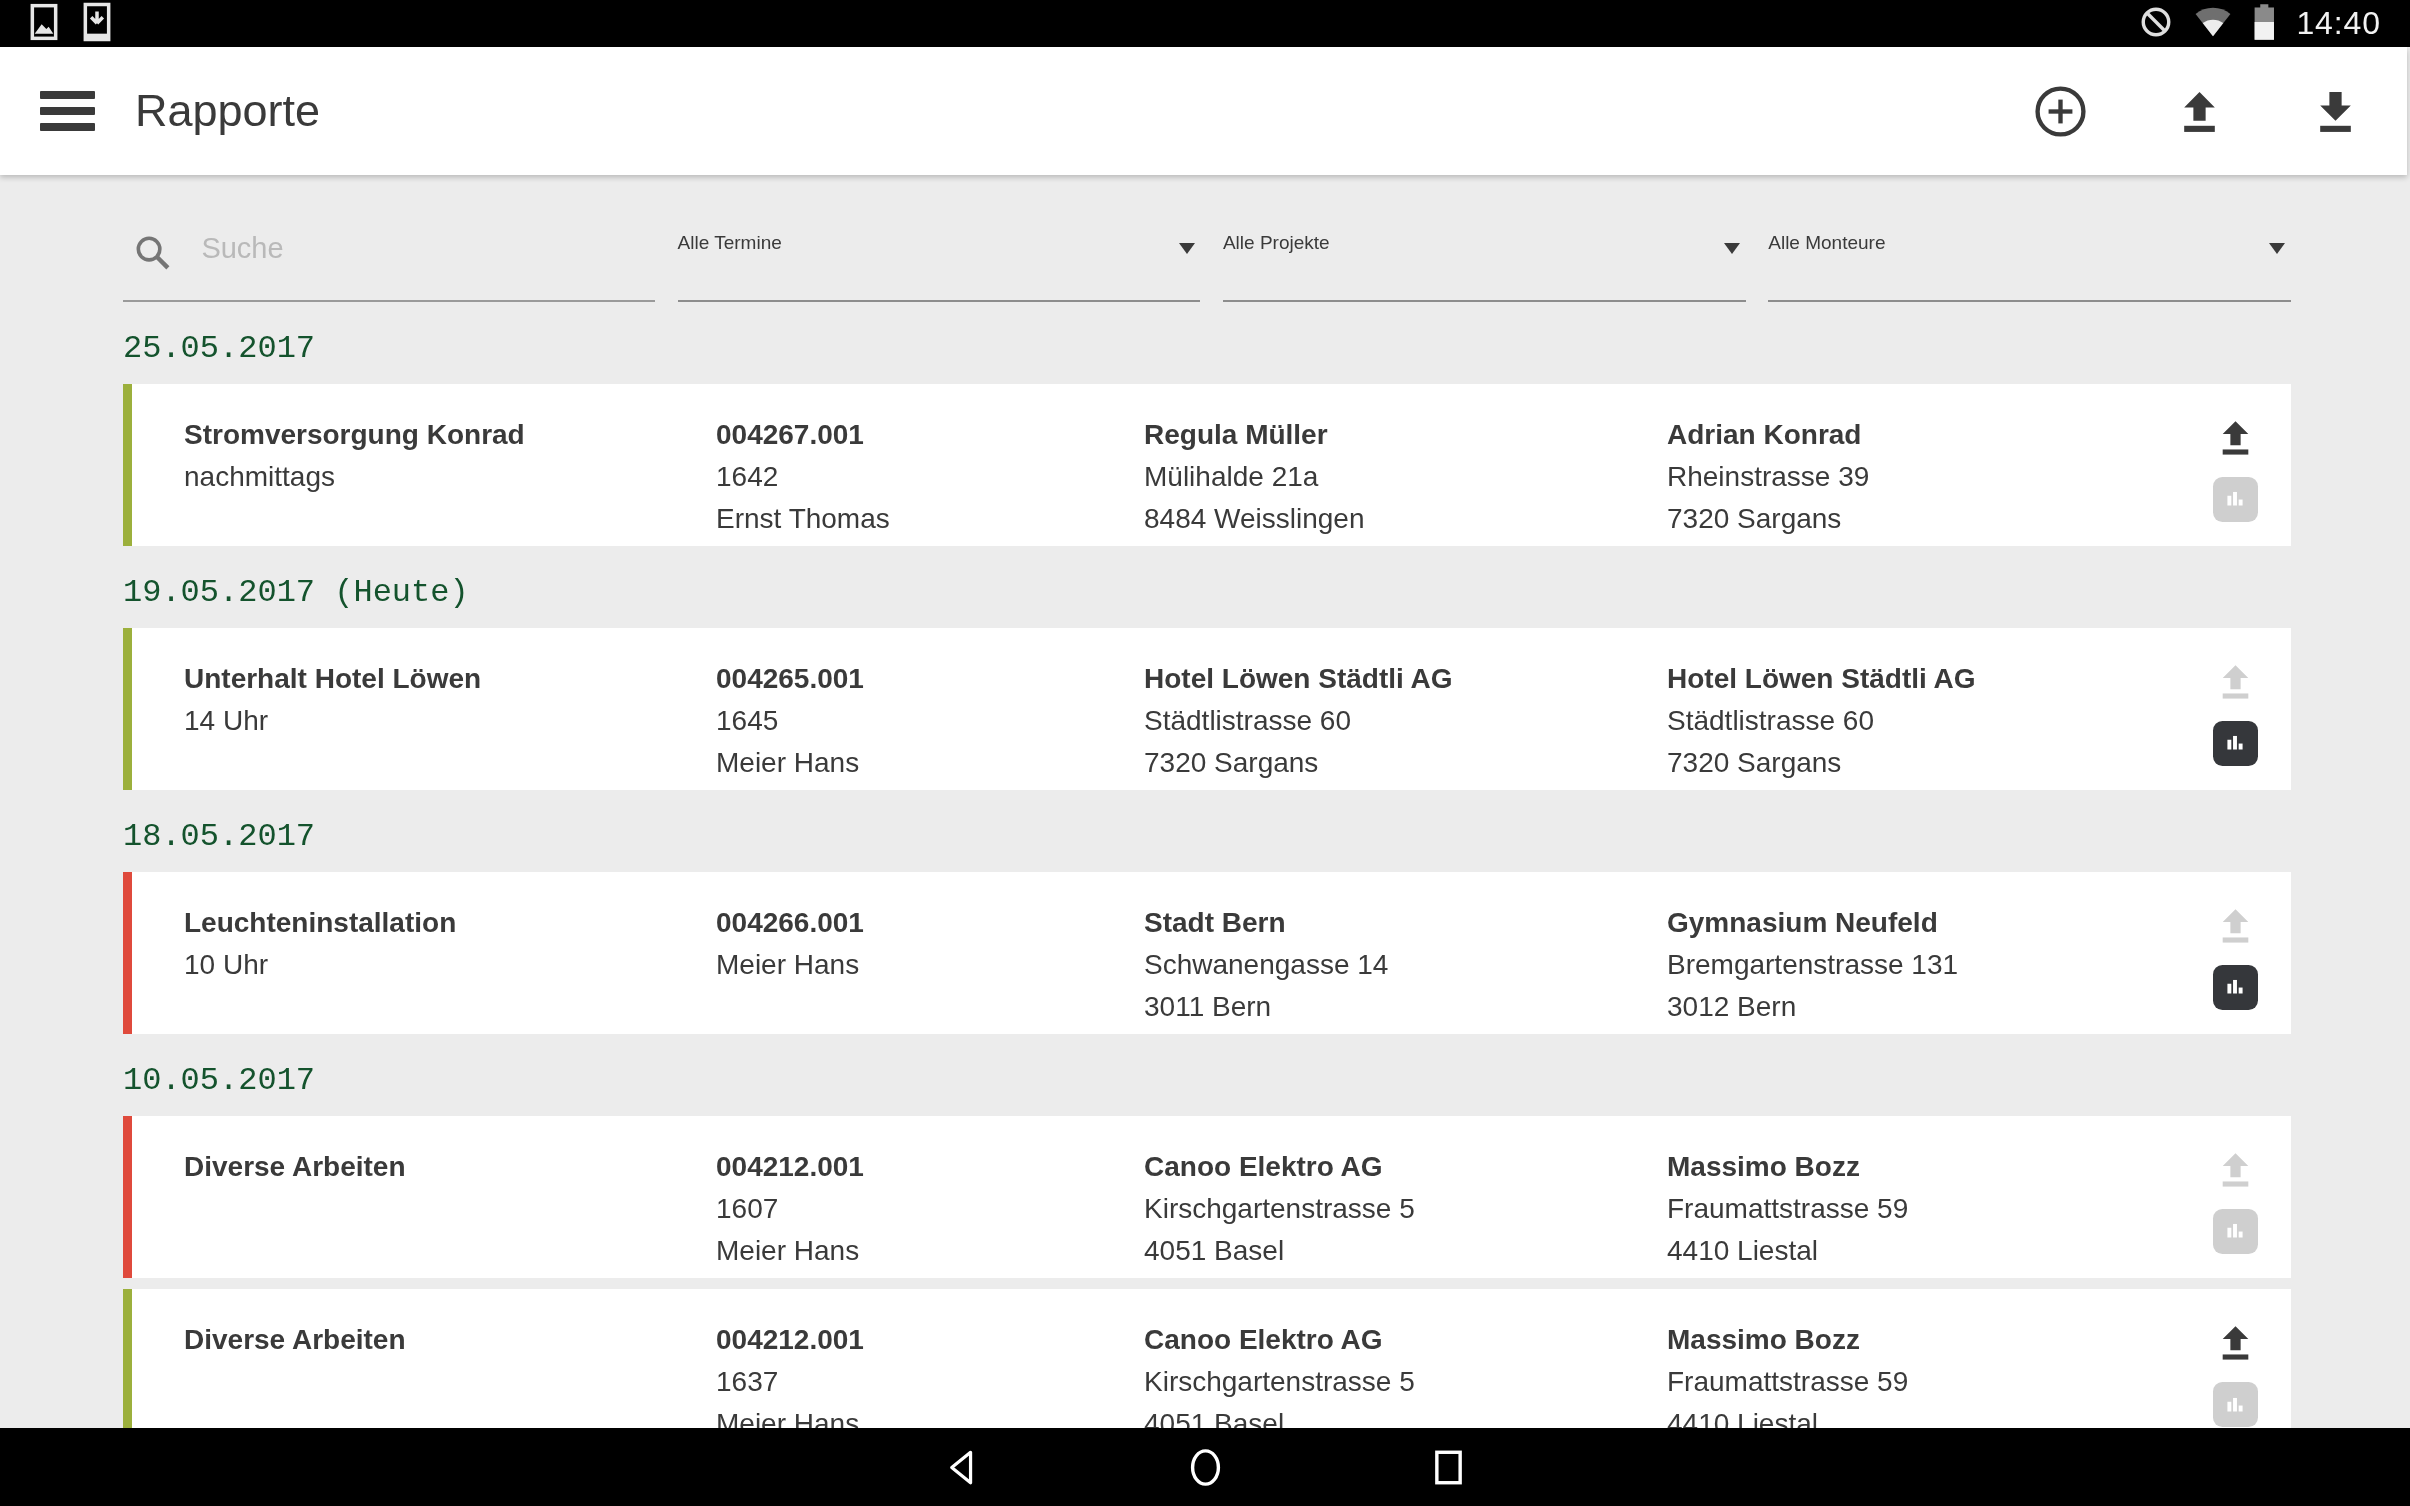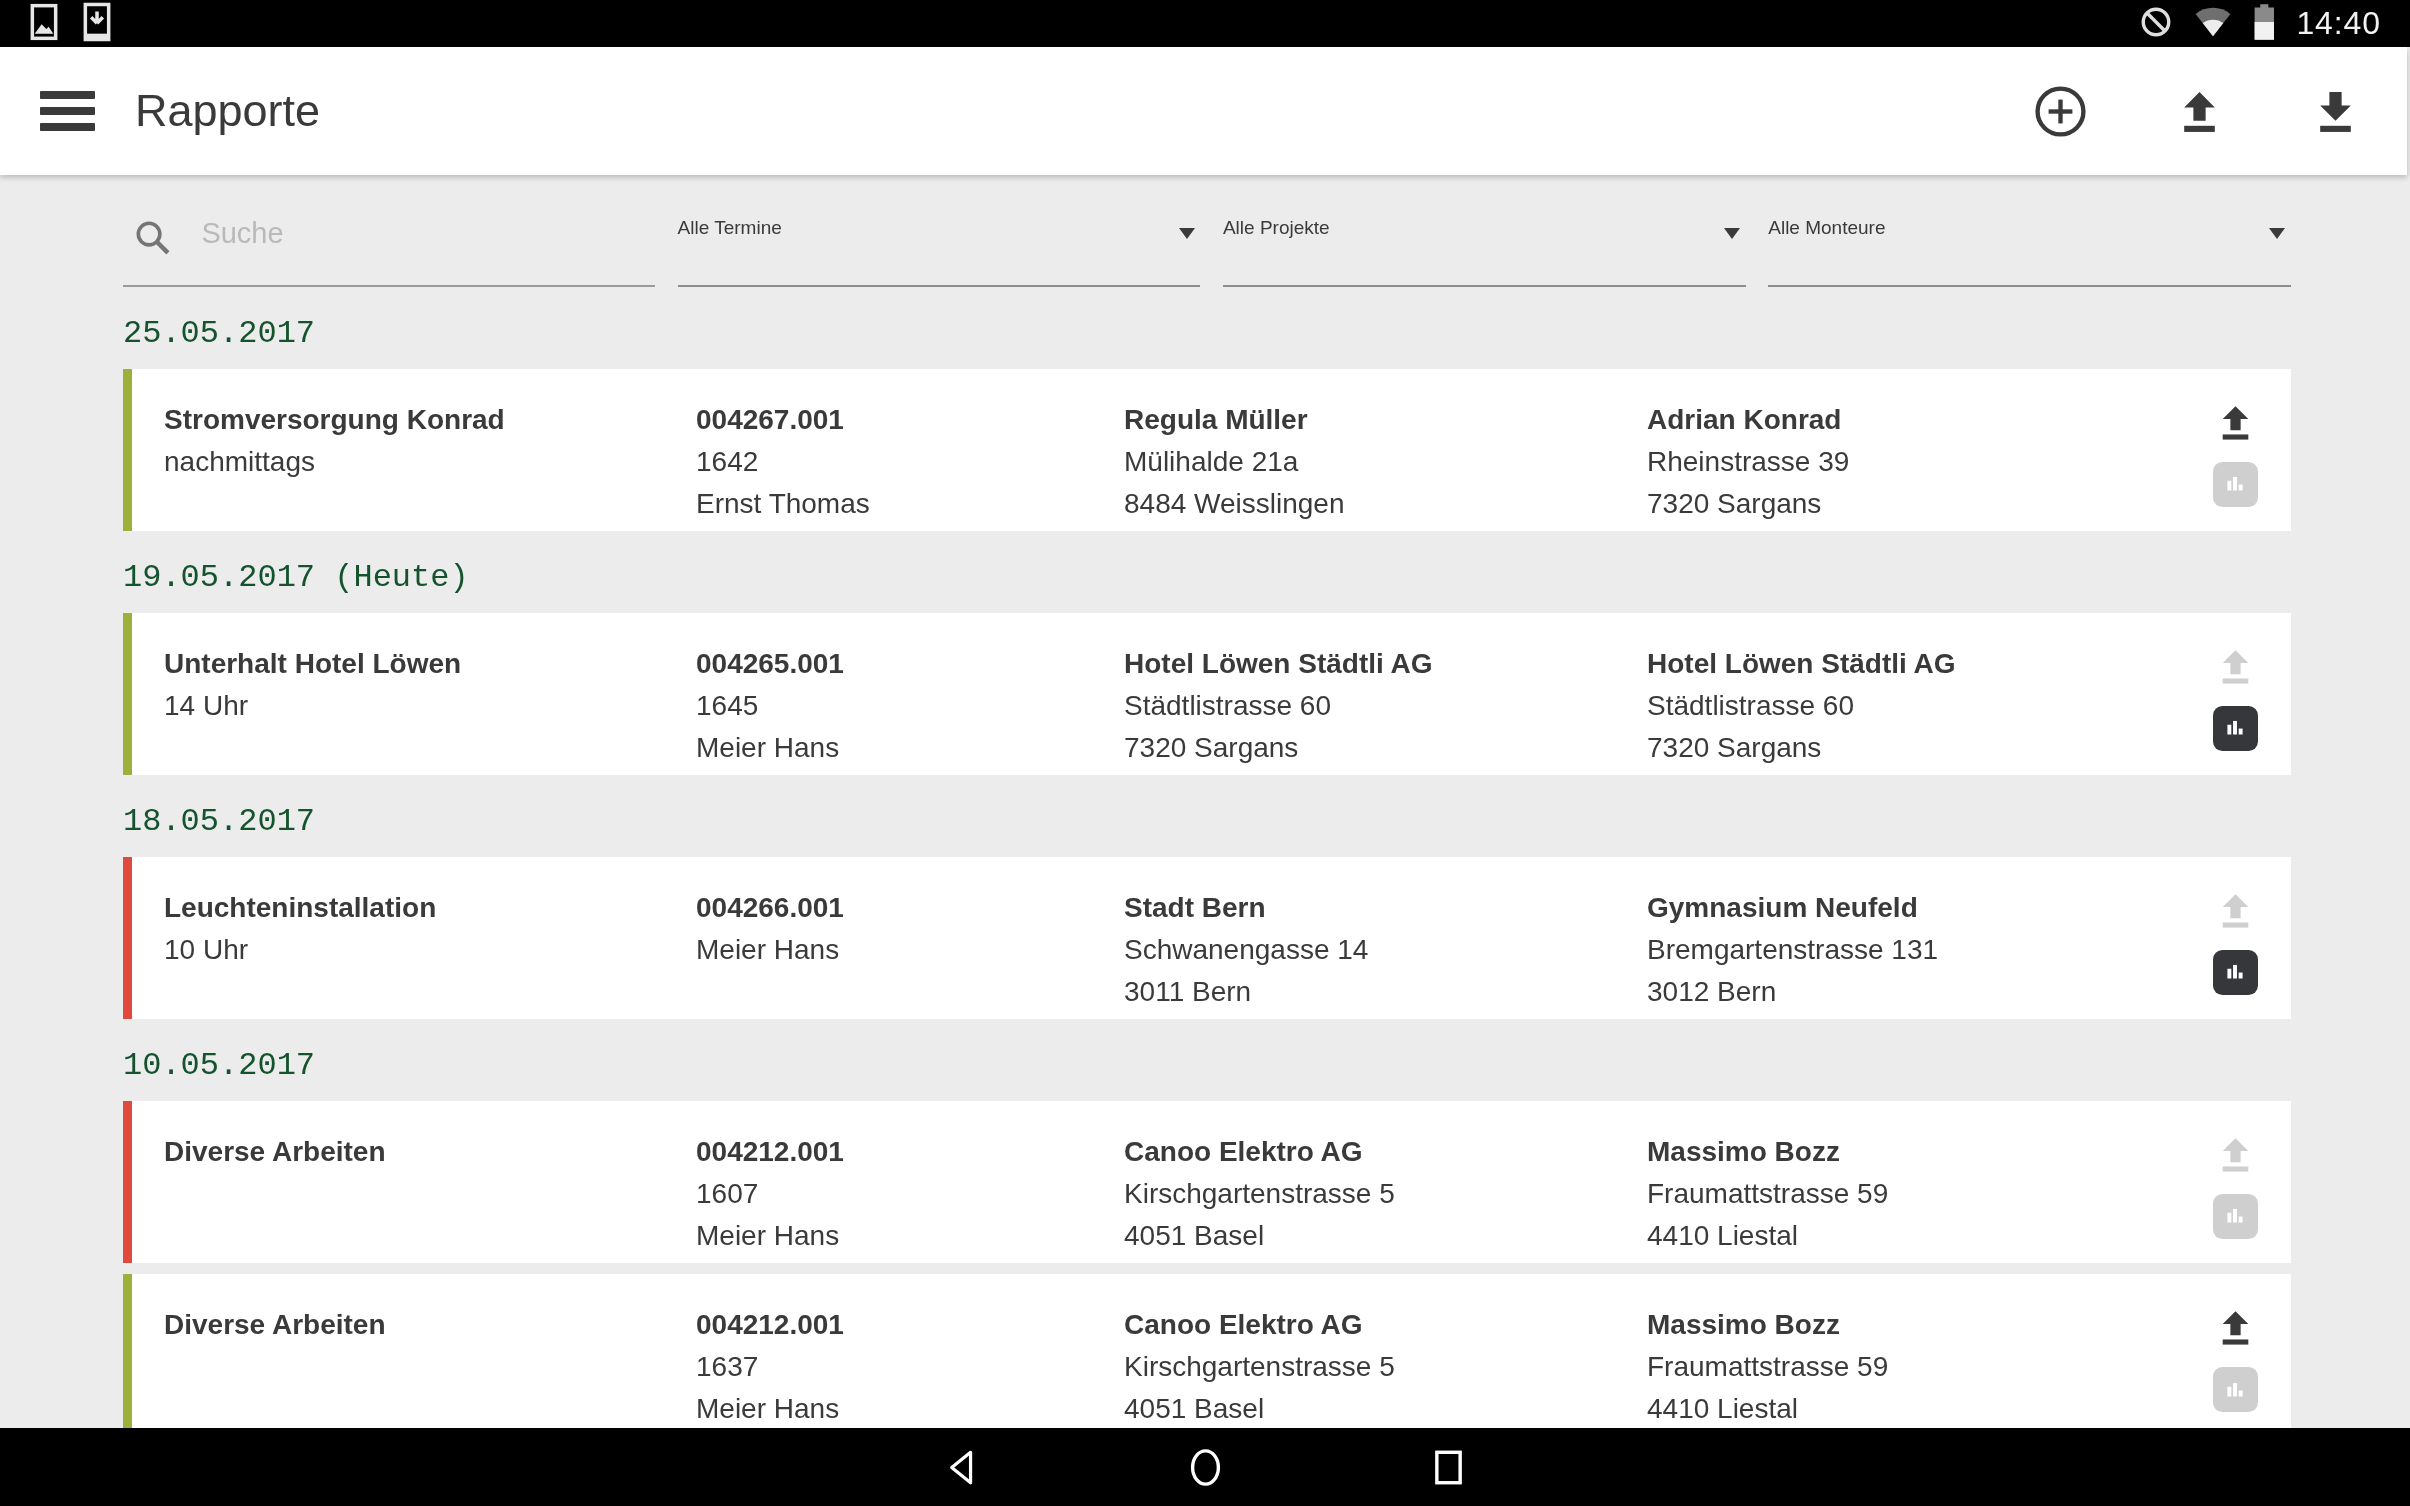--- a/index.html
+++ b/index.html
@@ -20,37 +20,37 @@
   .hamburger { width:55px; cursor:pointer; }
   .hamburger div { height:7.5px; background:#3a3a3a; margin:8.5px 0; border-radius:0.9px; }
   .app-title { margin-left:40px; font-size:45px; color:#3a3a3a; }
   .app-actions { margin-left:auto; display:flex; align-items:center; gap:87px; }
   .action-btn svg { display:block; }
 
   
   .content { position:absolute; top:175px; left:0; right:0; bottom:0; background:#ececec; overflow:hidden; }
 
   
-  .filter-bar { display:flex; align-items:flex-start; padding:40px 120px 0 123px; gap:22.6px; }
+  .filter-bar { display:flex; align-items:flex-start; padding:55px 120px 0 123px; gap:22.6px; }
   .search-box { width:532px; height:72px; display:flex; align-items:flex-start;
     border-bottom:2.8px solid #9a9a9a; }
   .search-box svg { margin:1.9px 28px 0 9.4px; flex:none; }
   .search-input { flex:1; border:none; outline:none; background:transparent;
     font-family:"Liberation Sans", sans-serif; font-size:29px; color:#3a3a3a; padding-top:1.9px; }
   .search-input::placeholder { color:#b9b9b9; }
   .dropdown { flex:1; height:72px; display:flex; align-items:flex-start; justify-content:space-between;
     border-bottom:2.8px solid #8d8d8d; cursor:pointer; }
   .dropdown-label { font-size:19px; color:#3a3a3a; padding-top:1.9px; }
   .caret { width:0; height:0; border-left:8.5px solid transparent; border-right:8.5px solid transparent;
     border-top:11.3px solid #3a3a3a; margin-top:13px; margin-right:5.6px; }
 
   
   .section-date { margin:28px 120px 17px 123px; font-size:32px; color:#14532d;font-family:Liberation Mono, monospace; }
   .card { margin:0 120px 11.3px 123px; background:#fff; height:162px;
-    border-left:9.4px solid #9cb03c; display:flex; padding:30px 26px 0 32px; cursor:pointer; }
+    border-left:9.4px solid #9cb03c; display:flex; padding:30px 26px 0 52px; cursor:pointer; }
   .card[data-accent="green"] { border-left-color:#9cb03c; }
   .card[data-accent="red"]   { border-left-color:#df4a3c; }
   .col { display:flex; flex-direction:column; }
   .col1 { width:532px; } .col2 { width:428px; } .col3 { width:523px; } .col4 { width:532px; }
   .line { font-size:28px; line-height:42px; color:#3a3a3a; min-height:42px; white-space:nowrap; }
   .bold { font-weight:bold; }
   .icons-col { margin-left:auto; width:60px; display:flex; flex-direction:column; align-items:center; gap:15px; padding-top:1.9px; }
   .upload-btn { cursor:pointer; }
   .upload-btn[data-state="enabled"]  svg { fill:#3a3a3a; }
   .upload-btn[data-state="disabled"] svg { fill:#cfcfcf; }

